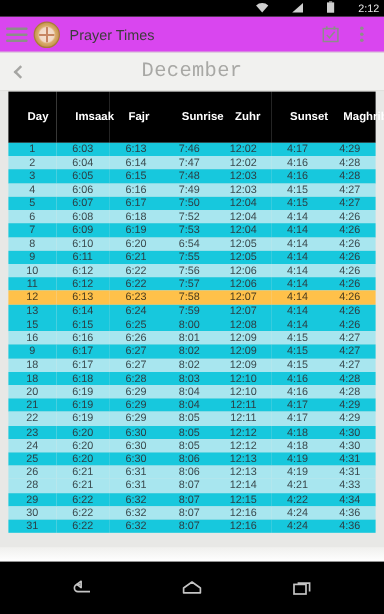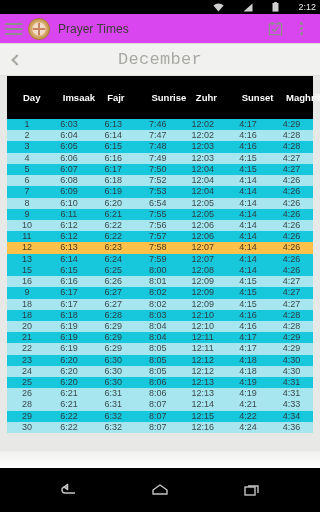--- a/index.html
+++ b/index.html
@@ -433,20 +433,29 @@
           </tr>
           <tr class="even">
             <td>30</td>
             <td>6:22</td>
             <td>6:32</td>
             <td>8:07</td>
             <td>12:16</td>
             <td>4:24</td>
             <td>4:36</td>
           </tr>
+          <tr class="odd">
+            <td>31</td>
+            <td>6:22</td>
+            <td>6:32</td>
+            <td>8:07</td>
+            <td>12:16</td>
+            <td>4:24</td>
+            <td>4:36</td>
+          </tr>
         </tbody>
     </table>
   </div>
 
   <div class="filler" style="flex:1 1 auto;"></div>
 
   <div class="navbar">
     <div class="nav-btn">
       <svg width="20" height="16" viewBox="0 0 20 16">
         <path d="M17 11 H7 a3 3 0 0 1 0-6 h2" fill="none" stroke="#c4c4c4" stroke-width="1.4"></path>

